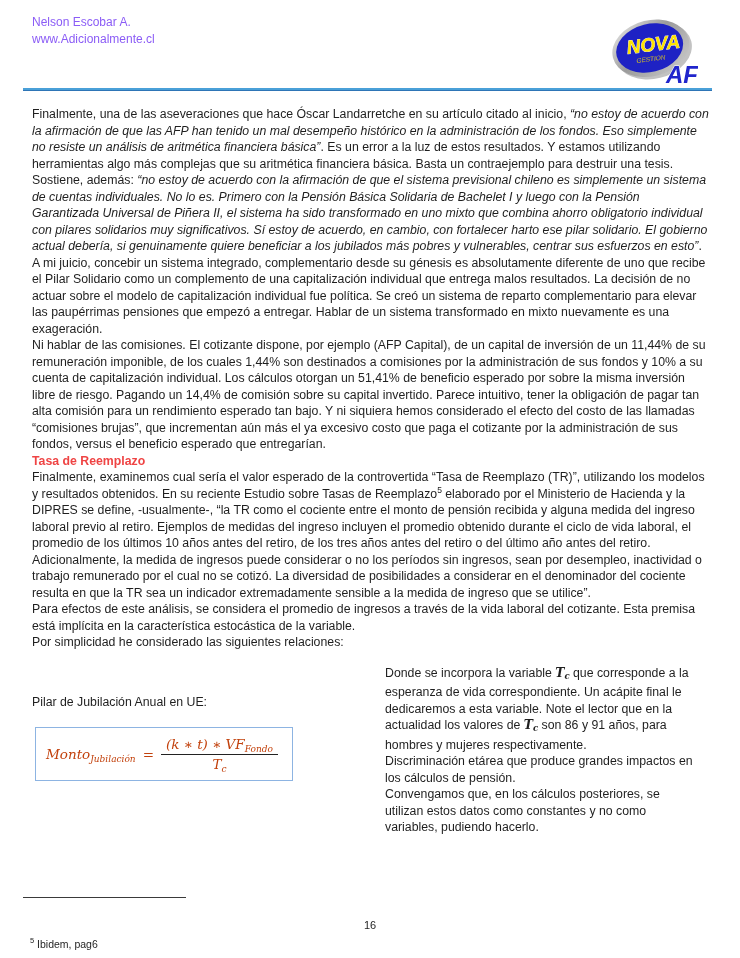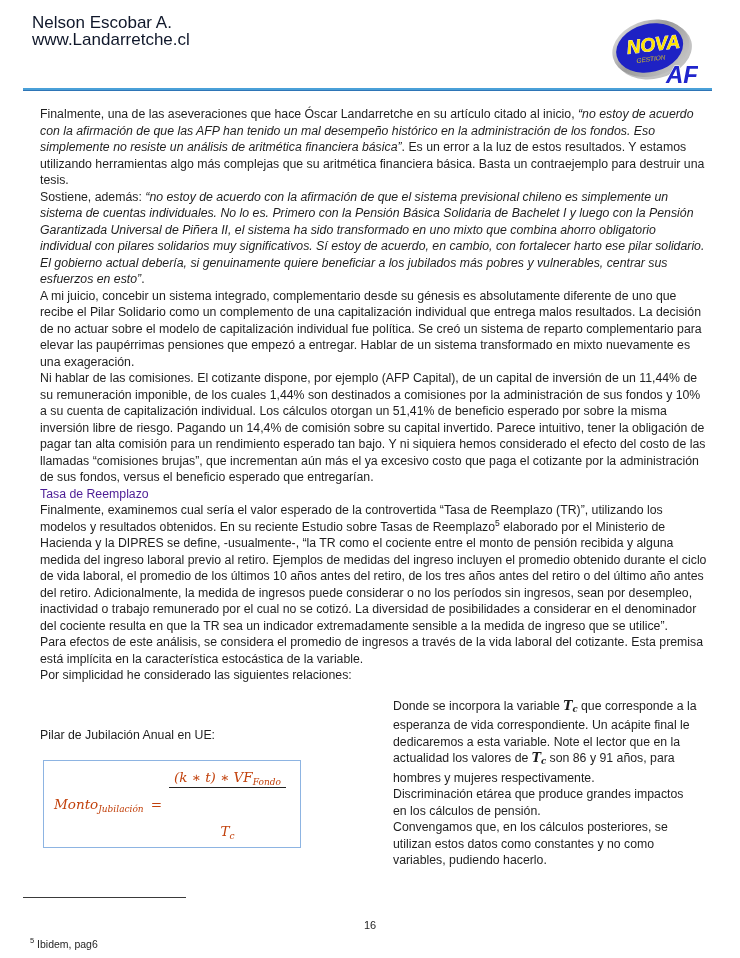--- a/index.html
+++ b/index.html
@@ -6,67 +6,67 @@
   .page{
     position:relative;
     width:740px;height:958px;
     background:#ffffff;
     font-family:"Liberation Sans","DejaVu Sans",sans-serif;
     color:#1f1f1f;
     overflow:hidden;
   }
   
   .letterhead{position:relative;height:74px;padding:14px 0 0 32px;box-sizing:border-box;}
-  .author-name,.author-site{color:#0f172a;font-size:17px;line-height:17px;}
+  .author-name,.author-site{color:#8b5cf6;font-size:12px;line-height:17px;}
   .author-title{color:#1f1f1f;font-size:12.5px;line-height:17px;}
   .logo{position:absolute;top:12px;left:606px;width:92px;height:76px;}
   .header-rule{
     height:2px;background:#4aa0d8;border-bottom:1px solid #2e75b6;
     margin:14px 28px 0 23px;
   }
   
-  .doc-body{padding:15px 30px 0 40px;font-size:12.3px;line-height:16.5px;}
+  .doc-body{padding:15px 30px 0 32px;font-size:12.3px;line-height:16.5px;}
   .doc-body p{margin:0;}
   .quote{font-style:italic;}
-  .section-heading{font-weight:normal;color:#4c1d95;font-size:12.3px;line-height:16.5px;margin:0;}
+  .section-heading{font-weight:bold;color:#ef4444;font-size:12.3px;line-height:16.5px;margin:0;}
   sup.fnref{font-size:8.5px;line-height:0;vertical-align:super;}
   
   .two-col{display:flex;margin-top:14px;}
   .col-left{width:353px;box-sizing:border-box;}
   .col-right{flex:1;padding-right:12px;}
   .monto-label{margin-top:29px !important;}
   .formula-box{
     display:inline-block;margin-top:17px;margin-left:3px;
     border:1px solid #8db4e2;padding:8px 14px 8px 10px;background:#fff;
   }
   .formula{
     display:flex;align-items:center;gap:7px;
     font-family:"DejaVu Serif","Liberation Serif",serif;
     font-style:italic;font-size:13.5px;color:#c2410c;font-weight:500;
   }
   .formula .sub{font-size:9px;vertical-align:-3px;line-height:0;}
   .frac{display:inline-flex;flex-direction:column;align-items:center;text-align:center;}
   .frac .num{padding:0 5px 1px 5px;border-bottom:1.3px solid #222;}
-  .frac .den{padding-top:1px;margin-top:34px;}
+  .frac .den{padding-top:1px;}
   .tc-var{font-family:"DejaVu Serif","Liberation Serif",serif;font-weight:bold;font-style:italic;}
   .tc-var .sub{font-size:8.5px;vertical-align:-2px;}
   
   .footnote-rule{position:absolute;left:23px;top:897px;width:163px;border-top:1.6px solid #3a3a3a;}
   .footnote{position:absolute;left:30px;top:936px;font-size:10.5px;color:#1f1f1f;}
   .footnote sup{font-size:7.5px;}
   .page-number{position:absolute;left:0;top:919px;width:740px;text-align:center;font-size:11px;color:#1f1f1f;}
 </style>
 </head>
 <body>
 
 <div class="page">
 
   <div class="letterhead">
     <div class="author-name">Nelson Escobar A.</div>
-    <div class="author-site">www.Landarretche.cl</div>
+    <div class="author-site">www.Adicionalmente.cl</div>
 
     <div class="logo">
       <svg width="92" height="76" viewBox="0 0 92 76">
         <defs>
           <linearGradient id="ringGrad" x1="0" y1="0" x2="1" y2="1">
             <stop offset="0" stop-color="#ededed"></stop>
             <stop offset="0.45" stop-color="#9b9b9b"></stop>
             <stop offset="1" stop-color="#cfcfcf"></stop>
           </linearGradient>
         </defs>

